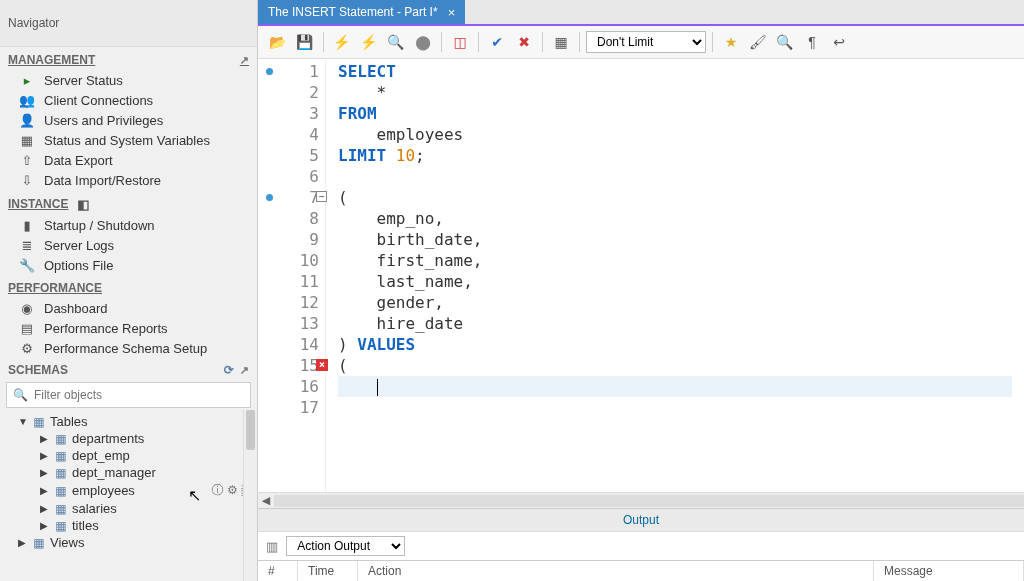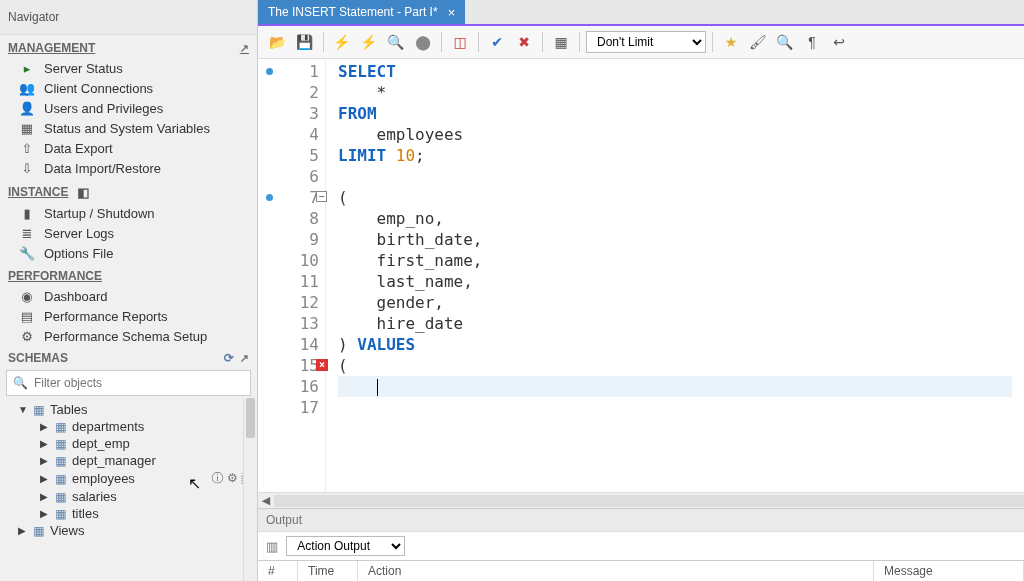--- a/index.html
+++ b/index.html
@@ -2,21 +2,21 @@
 <html><head>
 <meta charset="utf-8">
 <style>
 * { box-sizing: border-box; margin: 0; padding: 0; }
 body { font-family: "Segoe UI", Tahoma, sans-serif; font-size: 13px; color: #333; background: #f5f5f5; overflow: hidden; width: 1024px; height: 581px; }
 
 .app { display: flex; width: 1024px; height: 581px; }
 
 
 .sidebar { width: 258px; background: #f0f0f0; border-right: 1px solid #ccc; display: flex; flex-direction: column; }
-.nav-header { padding: 10px 8px; font-size: 12px; color: #555; border-bottom: 1px solid #ddd; background: #eaeaea; }
+.nav-header { padding: 16px 8px; font-size: 12px; color: #555; border-bottom: 1px solid #ddd; background: #eaeaea; }
 .section-title { font-size: 12px; font-weight: bold; color: #666; padding: 6px 8px 3px; display: flex; align-items: center; gap: 6px; text-decoration: underline; }
 .section-title .grow { flex: 1; }
 .nav-item { display: flex; align-items: center; gap: 8px; padding: 2px 8px 2px 18px; cursor: pointer; }
 .nav-icon { width: 18px; height: 16px; display: flex; align-items: center; justify-content: center; font-size: 13px; color: #555; }
 .schemas-header { display: flex; align-items: center; padding: 5px 8px 3px; font-size: 12px; font-weight: bold; color: #666; }
 .filter-wrap { padding: 3px 6px; display: flex; align-items: center; border: 1px solid #ccc; margin: 2px 6px; background: #fff; }
 .filter-wrap input { border: none; outline: none; flex: 1; font-size: 12px; padding: 2px; }
 .tree { flex: 1; overflow: auto; padding: 3px 0; position: relative; }
 .tree-row { display: flex; align-items: center; padding: 1px 4px; cursor: pointer; font-size: 13px; }
 .tree-toggle { width: 12px; color: #444; font-size: 10px; }
@@ -47,21 +47,21 @@
 .kw { color: #1565c0; font-weight: bold; }
 .num { color: #d47b00; }
 .ident { color: #333; }
 .op { color: #333; }
 .cursor { display: inline-block; width: 1px; height: 17px; background: #000; vertical-align: middle; }
 
 .hscroll { height: 16px; background: #eee; border-top: 1px solid #ddd; display: flex; align-items: center; }
 .hscroll-arrow { width: 16px; text-align: center; color: #666; font-size: 11px; }
 .hscroll-track { flex: 1; height: 12px; background: #ddd; position: relative; }
 
-.output-header { padding: 4px 8px; font-size: 12px; color: #737373; border-top: 1px solid #ccc; background: #eaeaea; }
+.output-header { padding: 4px 8px; font-size: 12px; color: #0369a1; border-top: 1px solid #ccc; background: #eaeaea; text-align: center; }
 .output-bar { display: flex; align-items: center; padding: 4px 8px; gap: 8px; border-top: 1px solid #ddd; }
 .output-select { border: 1px solid #bbb; font-size: 12px; padding: 1px 18px 1px 6px; background: #fff; }
 .output-cols { display: flex; border-top: 1px solid #ccc; font-size: 12px; color: #555; }
 .output-col { padding: 3px 10px; border-right: 1px solid #ddd; }
 
 
 .g-play { color: #2a7a2a; }
 .g-lightning { color: #e0a030; }
 .g-stop { color: #888; }
 .g-blue { color: #2a6fc9; }

